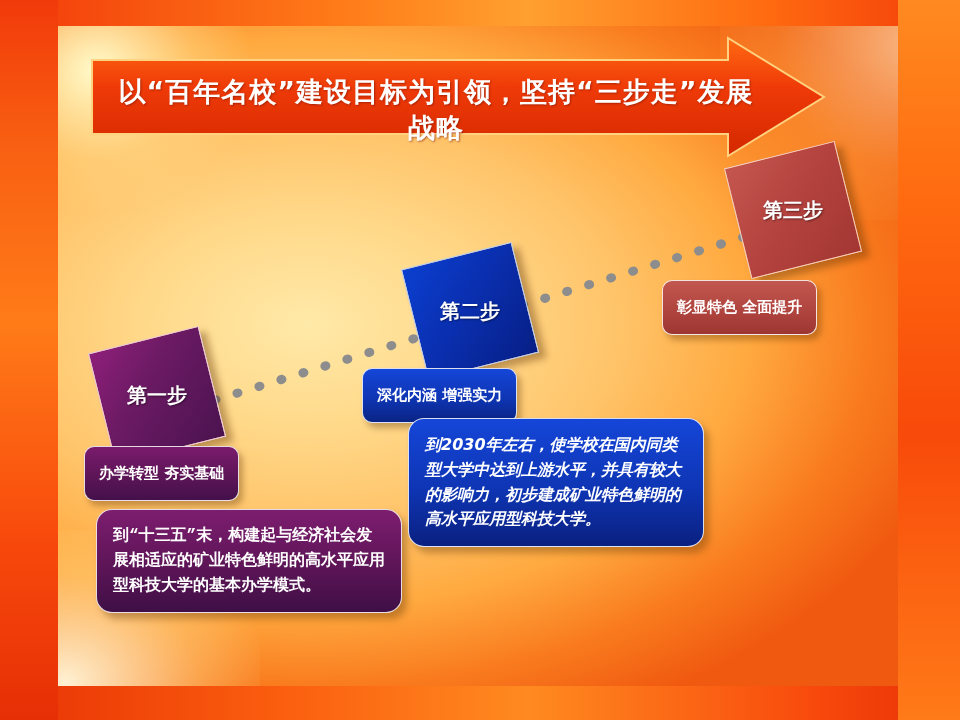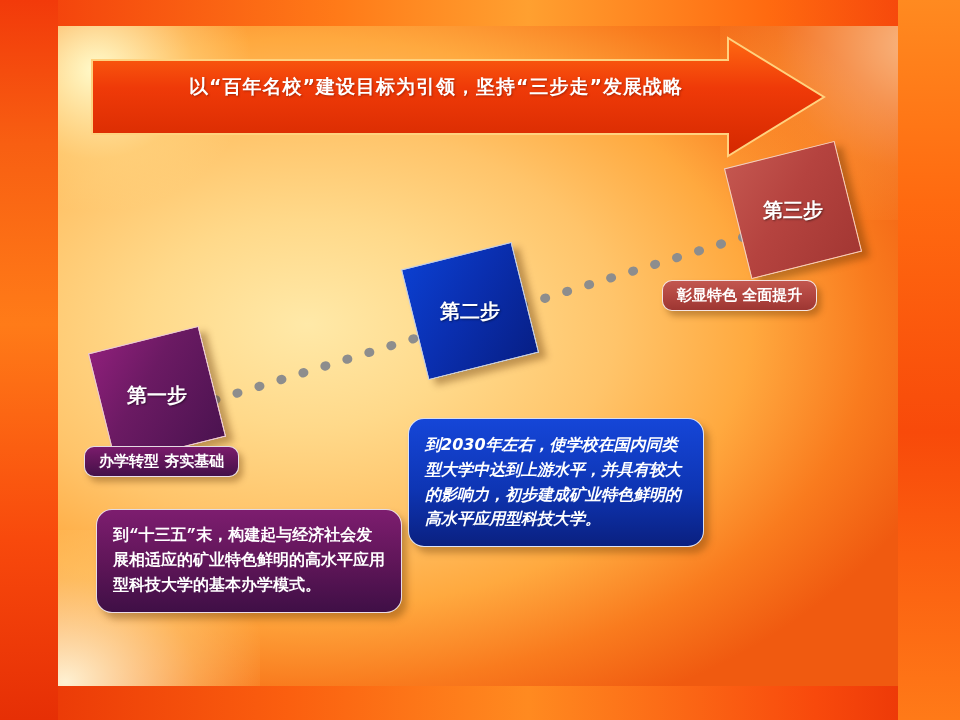--- a/index.html
+++ b/index.html
@@ -64,21 +64,21 @@
     height: 122px;
   }
   .banner svg { display:block; }
   .banner-text {
     position: absolute;
     left: 18px;
     top: 38px;
     width: 660px;
     text-align: center;
     color: #ffffff;
-    font-size: 19px;
+    font-size: 27px;
     font-weight: bold;
     letter-spacing: 1px;
     text-shadow: 1px 1px 2px rgba(120,20,0,0.55);
     font-family: "DejaVu Sans", "Liberation Sans", sans-serif;
   }
 
   
   .dots { position: absolute; left: 0; top: 0; width: 960px; height: 720px; pointer-events: none; }
 
   
@@ -117,21 +117,21 @@
     border: 1px solid #f0cfcb;
   }
 
   
   .pill {
     position: absolute;
     border-radius: 10px;
     color: #ffffff;
     font-weight: bold;
     font-size: 15px;
-    padding: 5px 14px;
+    padding: 17px 14px;
     white-space: nowrap;
     box-shadow: 4px 5px 6px rgba(90,45,0,0.35);
     border: 1px solid rgba(255,255,255,0.85);
   }
   .pill-1 {
     left: 84px; top: 446px;
     background: linear-gradient(180deg, #7a1b6c 0%, #5d1557 55%, #43104a 100%);
   }
   .pill-2 {
     left: 362px; top: 368px;
@@ -203,20 +203,21 @@
 
   <div class="step step-1">
     <span>第一步</span>
   </div>
   <div class="pill pill-1">办学转型 夯实基础</div>
   <div class="descbox desc-1">到“十三五”末，构建起与经济社会发展相适应的矿业特色鲜明的高水平应用型科技大学的基本办学模式。</div>
 
   <div class="step step-2">
     <span>第二步</span>
   </div>
+  <div class="pill pill-2">深化内涵 增强实力</div>
   <div class="descbox desc-2">到2030年左右，使学校在国内同类型大学中达到上游水平，并具有较大的影响力，初步建成矿业特色鲜明的高水平应用型科技大学。</div>
 
   <div class="step step-3">
     <span>第三步</span>
   </div>
   <div class="pill pill-3">彰显特色 全面提升</div>
 
 </div>
 
 </body></html>

